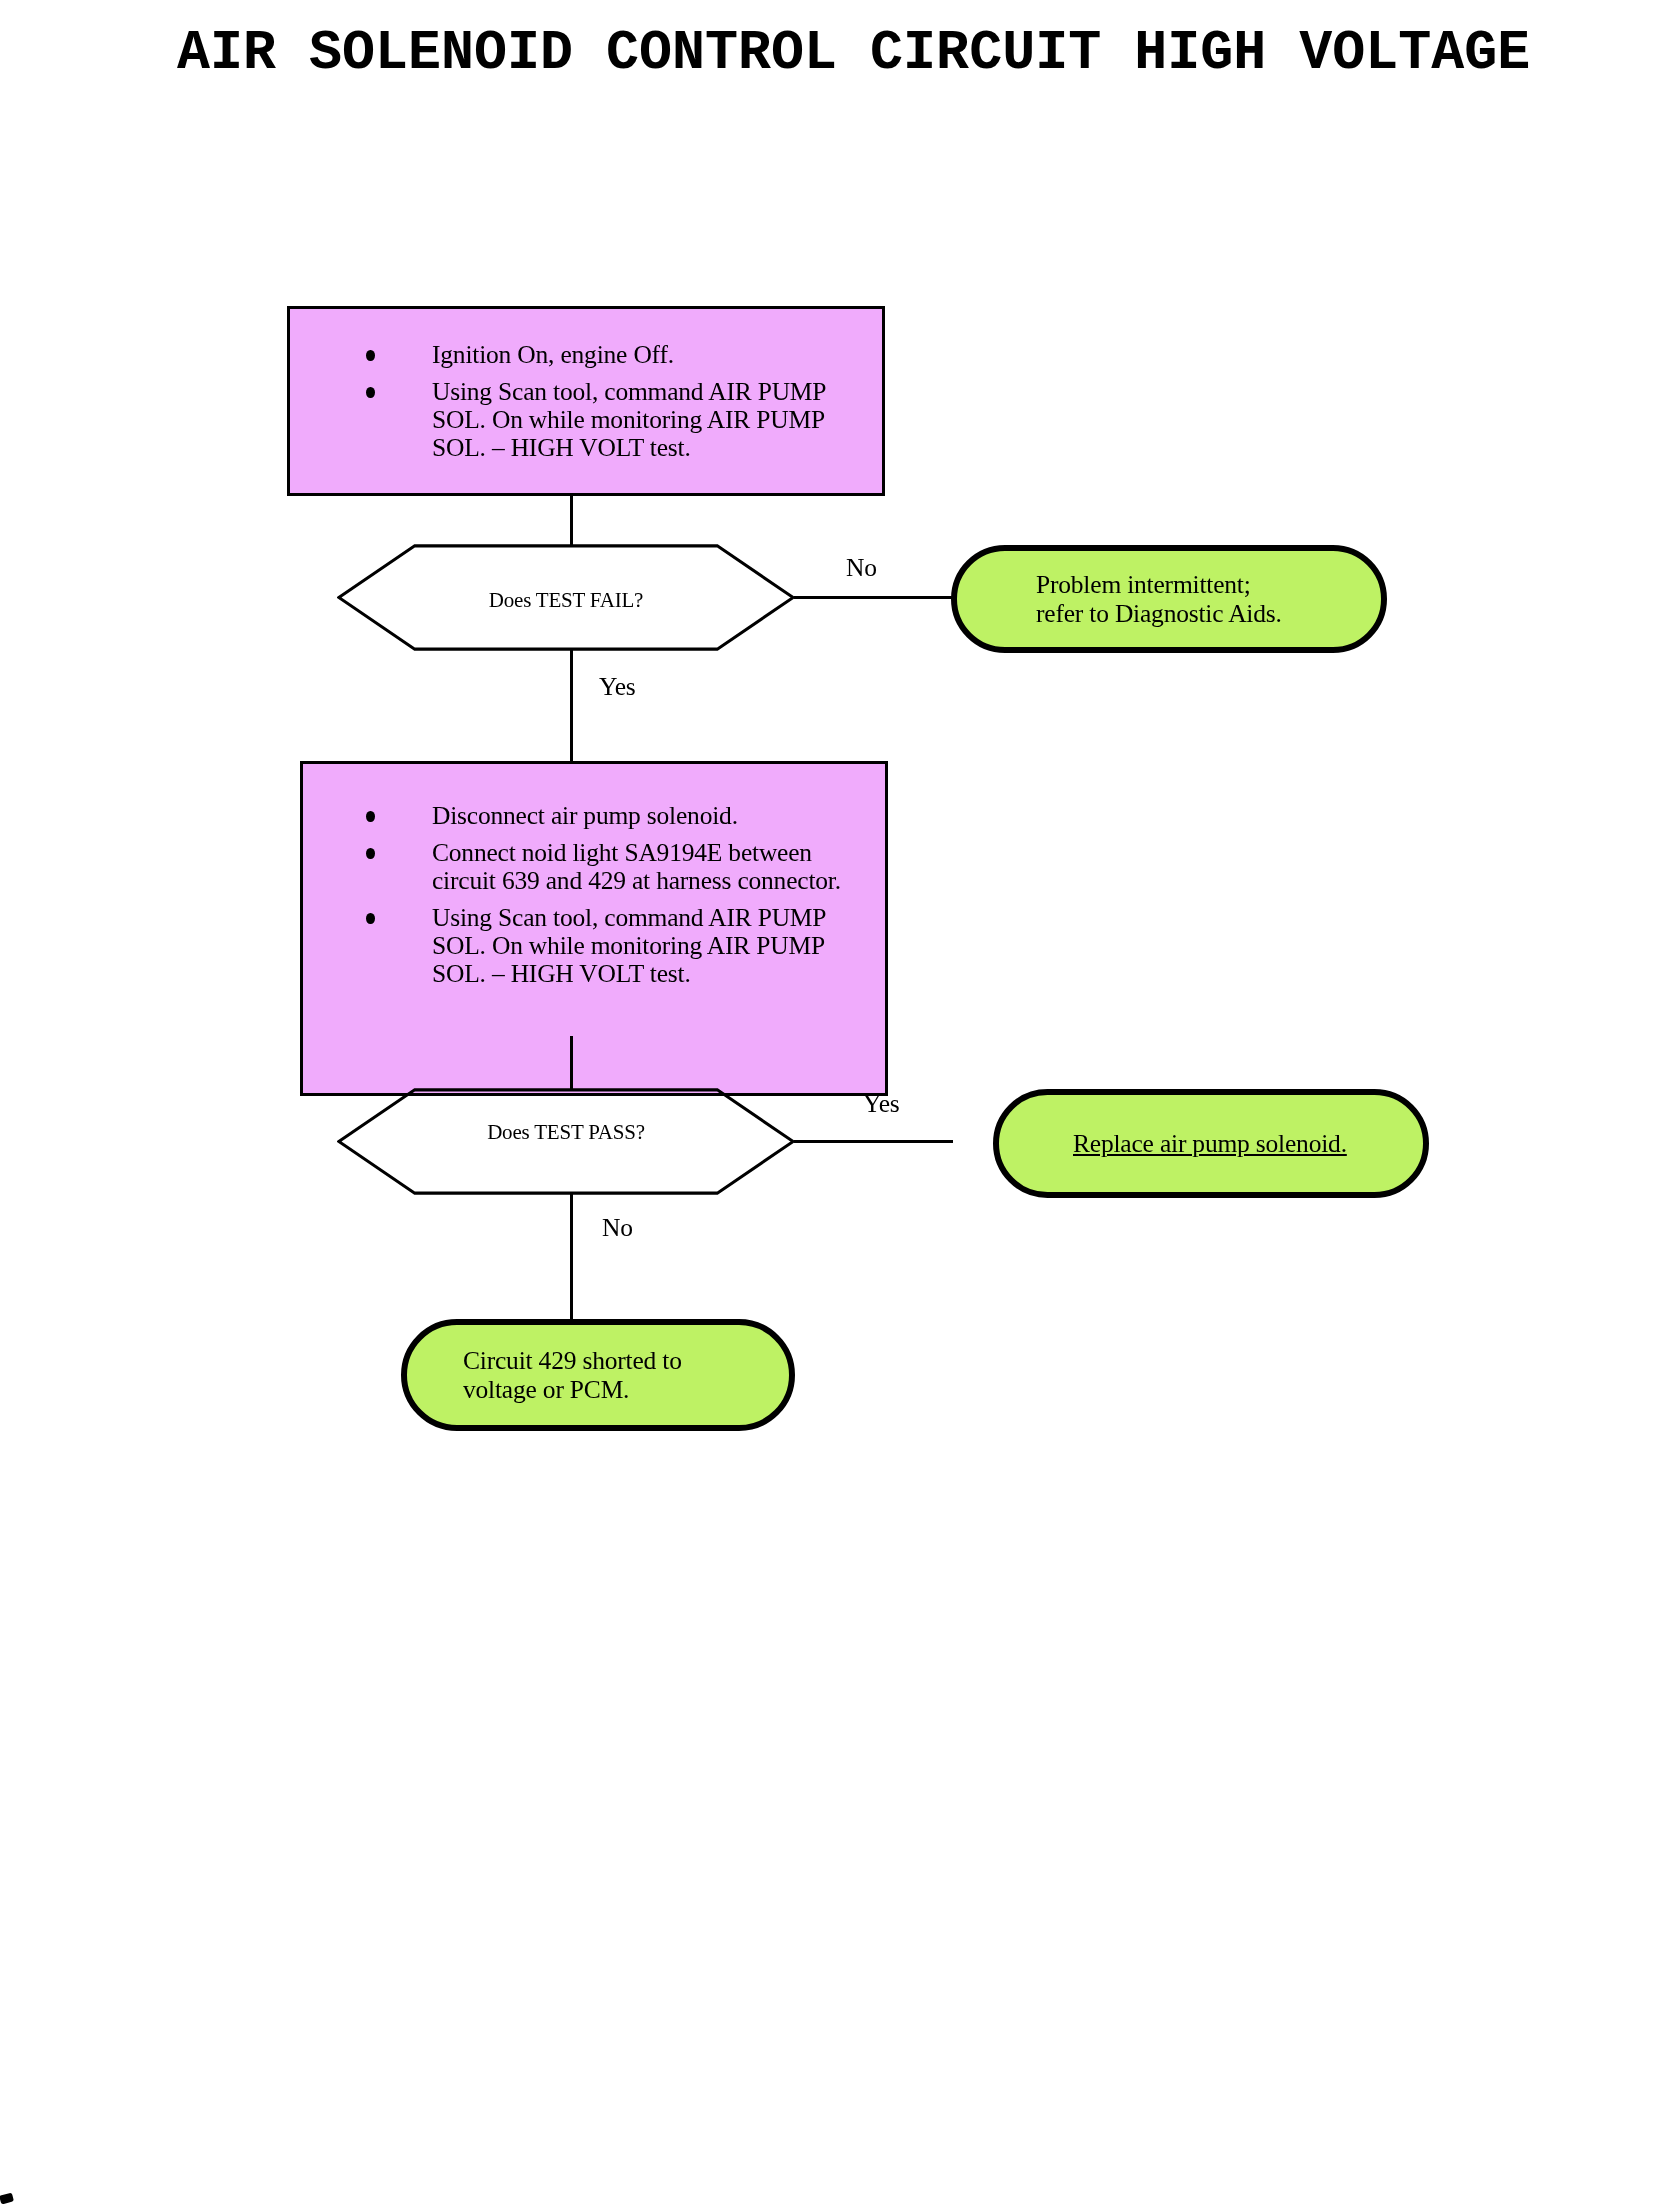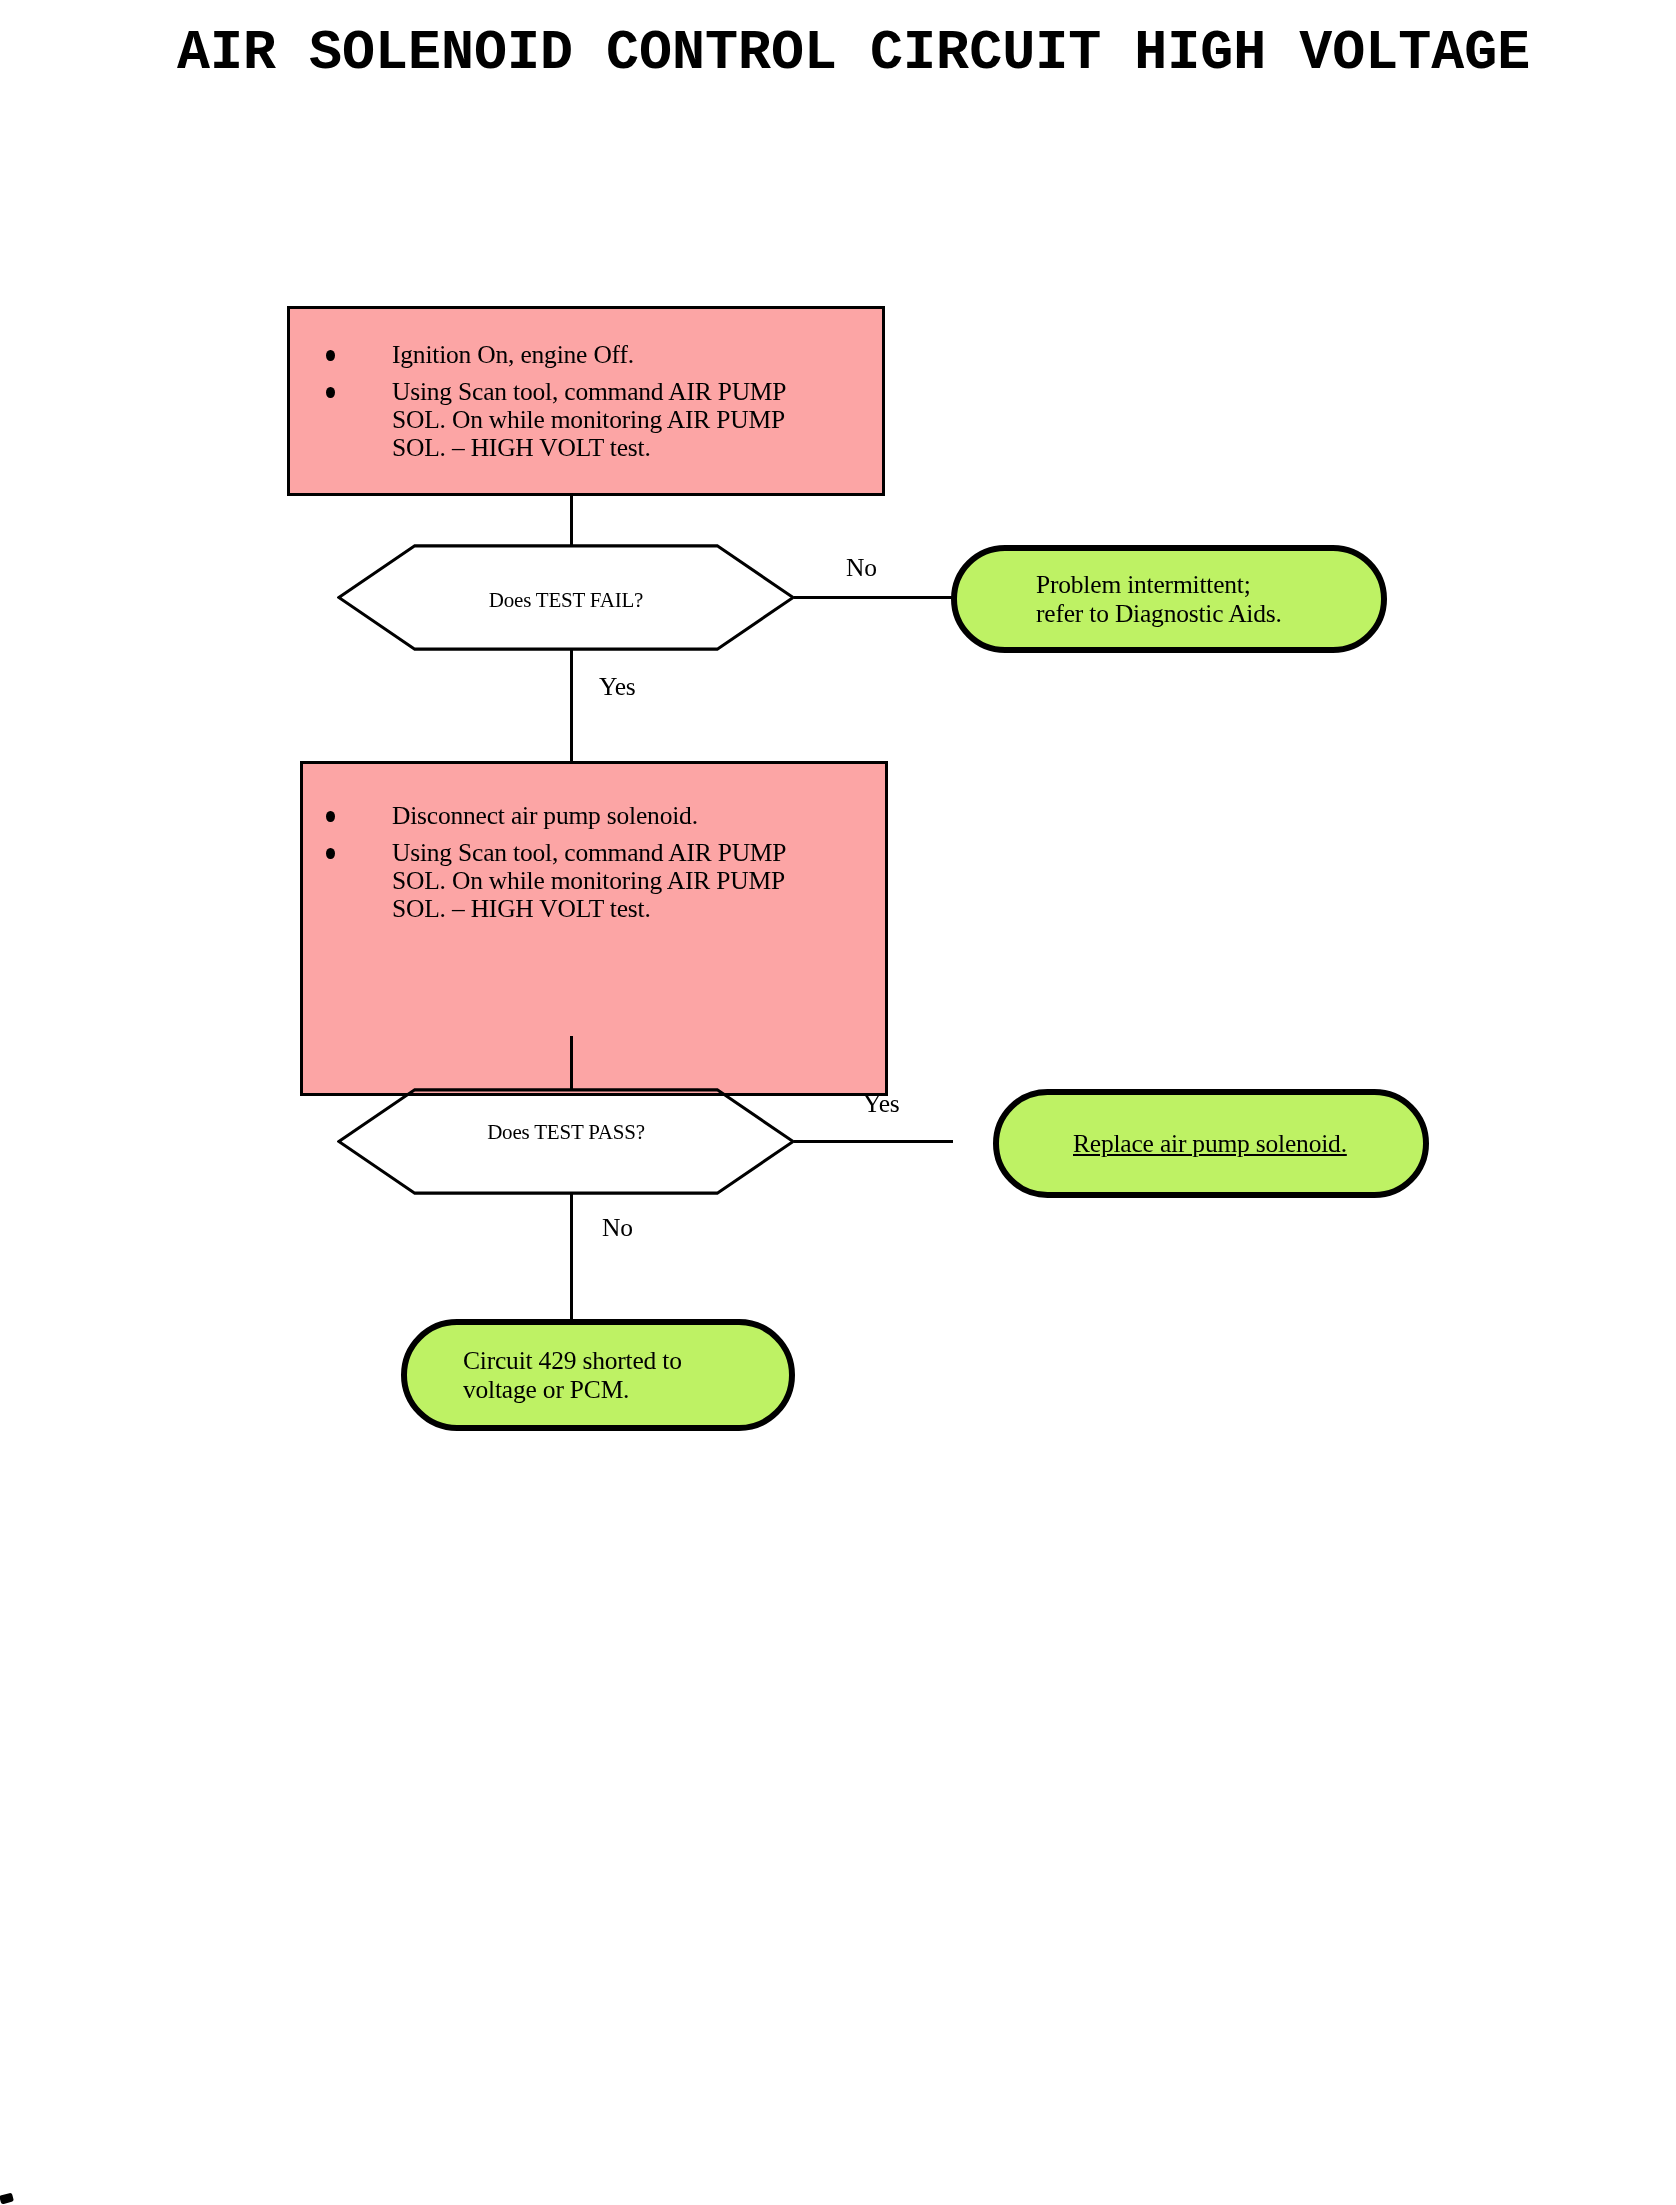--- a/index.html
+++ b/index.html
@@ -27,22 +27,23 @@
     line-height: 61px;
     letter-spacing: 0;
     white-space: nowrap;
     color: #000;
   }
 
   
   .process-box {
     position: absolute;
     border: 3px solid #000;
-    background: #fca5a5;
+    background: #f0abfc;
     box-sizing: border-box;
+    padding-left: 40px;
   }
   .process-box .bullet-item {
     position: relative;
     font-size: 25.5px;
     line-height: 28px;
     letter-spacing: -0.2px;
     margin-bottom: 9px;
   }
   .process-box .bullet-item::before {
     content: "";
@@ -166,20 +167,24 @@
 </div>
 
 <div class="branch-label" id="label-yes-1">Yes</div>
 <div class="connector" id="conn-v2"></div>
 
 <div class="process-box" id="process-2">
   <div class="bullet-item">
     <div>Disconnect air pump solenoid.</div>
   </div>
   <div class="bullet-item">
+    <div>Connect noid light SA9194E between</div>
+    <div>circuit 639 and 429 at harness connector.</div>
+  </div>
+  <div class="bullet-item">
     <div>Using Scan tool, command AIR PUMP</div>
     <div>SOL. On while monitoring AIR PUMP</div>
     <div>SOL. – HIGH VOLT test.</div>
   </div>
 </div>
 
 <div class="connector" id="conn-v3"></div>
 
 <div class="decision" id="decision-2">
   <svg width="458" height="107" viewBox="0 0 754 176">

